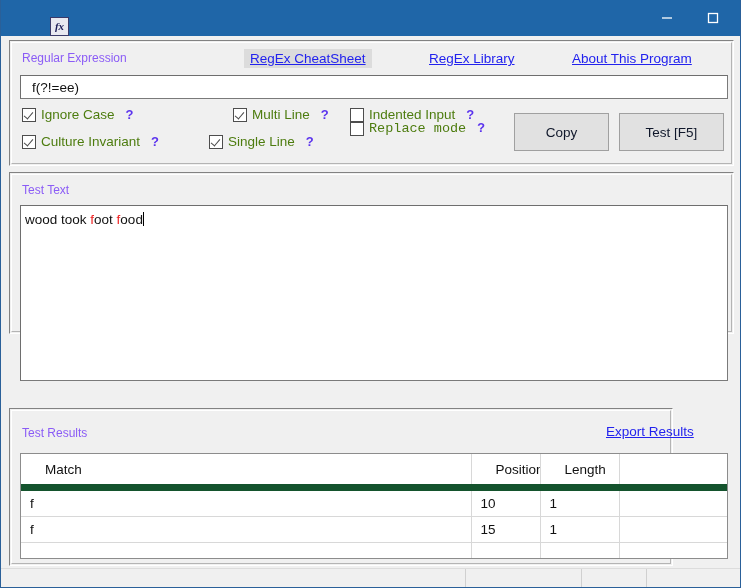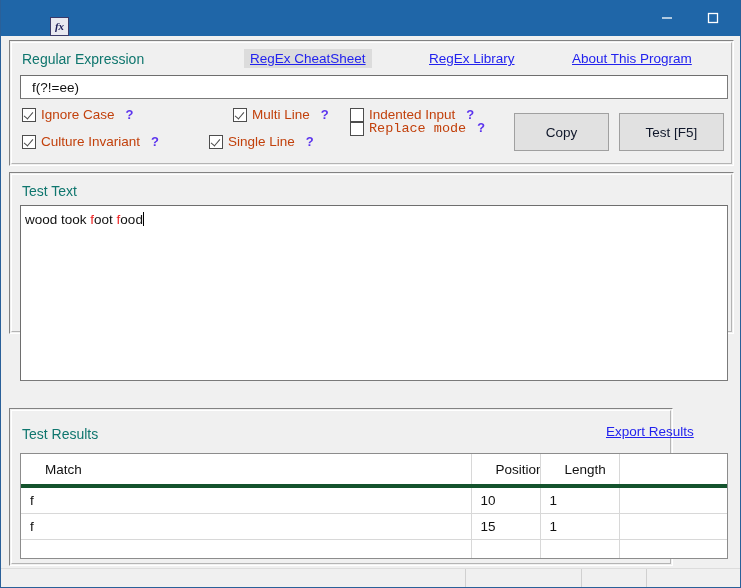--- a/index.html
+++ b/index.html
@@ -93,22 +93,22 @@
     border-bottom-color: #b4b4b4;
     background: #f0f0f0;
   }
 
   #panel-regex  { left: 8px;  top: 40px;  width: 725px; height: 126px; }
   #panel-test   { left: 8px;  top: 172px; width: 725px; height: 162px; }
   #panel-results{ left: 8px;  top: 408px; width: 664px; height: 158px; }
 
   .lbl {
     position: absolute;
-    font-size: 14px;
-    color: #0f766e;
+    font-size: 12px;
+    color: #8b5cf6;
     white-space: nowrap;
   }
 
   
   .link {
     position: absolute;
     font-size: 13.5px;
     color: #2222ee;
     text-decoration: underline;
     white-space: nowrap;
@@ -171,21 +171,21 @@
     content: "";
     position: absolute;
     left: 3px; top: 1px;
     width: 4px; height: 8px;
     border: solid #4a4a4a;
     border-width: 0 1.6px 1.6px 0;
     transform: rotate(40deg);
   }
   .cb-label {
     font-size: 13.5px;
-    color: #c2410c;
+    color: #4d7c0f;
     margin-left: 5px;
   }
   .help-q {
     font-size: 13px;
     font-weight: bold;
     color: #5b33ee;
     margin-left: 11px;
     cursor: pointer;
   }
 
@@ -219,21 +219,21 @@
     font-weight: normal;
     text-align: left;
     color: #111111;
     padding: 0 0 0 9px;
     height: 25px;
     border-right: 1px solid #d8d8d8;
     border-bottom: 1px solid #d8d8d8;
     overflow: hidden;
     white-space: nowrap;
   }
-  .rtable th { height: 30px; border-bottom: 4px solid #14532d; padding-left: 24px; }
+  .rtable th { height: 30px; border-bottom: 7px solid #14532d; padding-left: 24px; }
   .rtable tr td:last-child, .rtable tr th:last-child { border-right: none; }
 
   
   .statusbar {
     position: absolute;
     left: 0; bottom: 0;
     width: 739px;
     height: 18px;
     background: #f0f0f0;
     border-top: 1px solid #dcdcdc;

